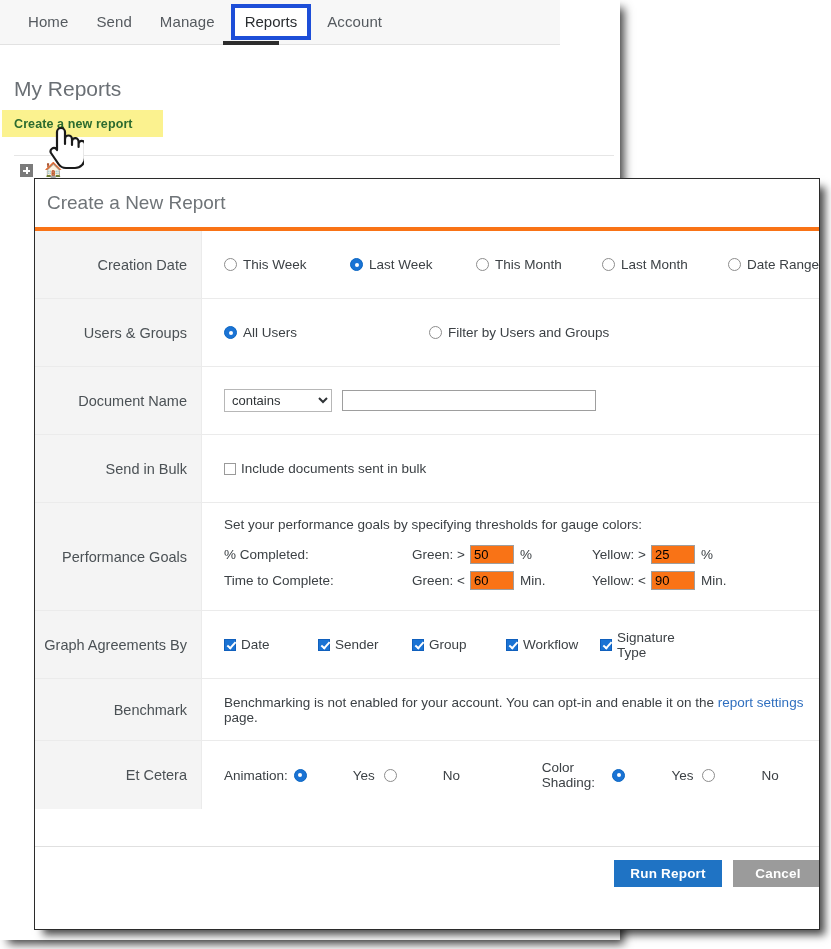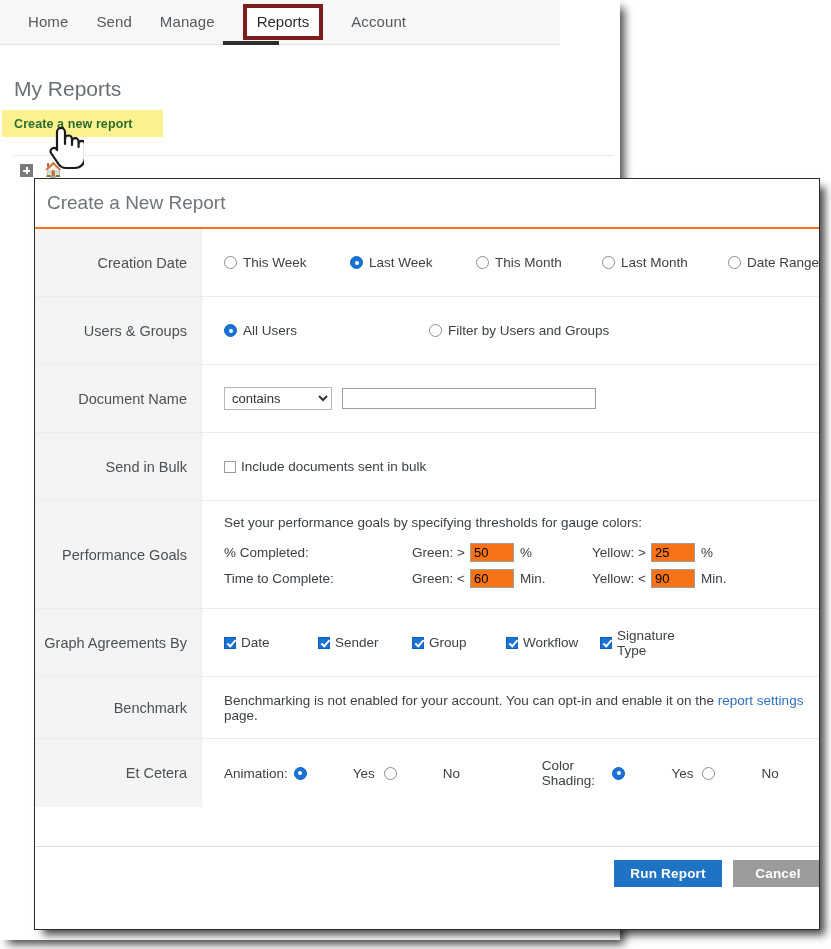--- a/index.html
+++ b/index.html
@@ -22,22 +22,22 @@
     position: absolute; left: 0; top: 0; width: 560px; height: 45px;
     background: #f7f7f7; border-bottom: 1px solid #e2e2e2;
     display: flex; align-items: center; padding-left: 14px; box-sizing: border-box;
   }
   .nav-item {
     font-size: 15px; color: #555a5f; padding: 0 14px; line-height: 44px;
     letter-spacing: .1px; cursor: default;
   }
   .nav-highlight {
     position: relative;
-    margin: 0 14px;
-    border: 4px solid #7f1d1d;
+    margin: 0 2px;
+    border: 4px solid #1d4ed8;
     background: #e8870d;
     padding: 0;
   }
   .nav-highlight .inner {
     background: #ffffff; color: #2a2d30; font-size: 15px;
     padding: 2px 10px 3px 10px; display: block; line-height: 23px;
   }
   .nav-underline {
     position: absolute; left: 223px; top: 41px; width: 56px; height: 4px;
     background: #2d2d2d;
@@ -83,21 +83,21 @@
     position: absolute; left: 34px; top: 178px; width: 786px; height: 752px;
     background: #ffffff; border: 1px solid #2b2b2b;
     box-shadow: 7px 7px 8px -2px rgba(0,0,0,0.7);
     overflow: hidden; box-sizing: border-box;
   }
   .modal-title {
     font-size: 19px; color: #6f7478; padding: 13px 0 0 12px; font-weight: 400;
   }
   .form {
     position: absolute; left: 0; top: 48px; width: 784px; bottom: 82px;
-    border-top: 2px solid #f97316;
+    border-top: 4px solid #f97316;
   }
   .frow {
     display: flex; border-bottom: 1px solid #ebebeb; min-height: 68px;
     box-sizing: border-box;
   }
   .flabel {
     width: 167px; min-width: 167px; background: #f4f4f4;
     border-right: 1px solid #ebebeb;
     text-align: right; padding: 0 14px 0 0; box-sizing: border-box;
     font-size: 14.5px; color: #4b5155; display: flex; align-items: center;

